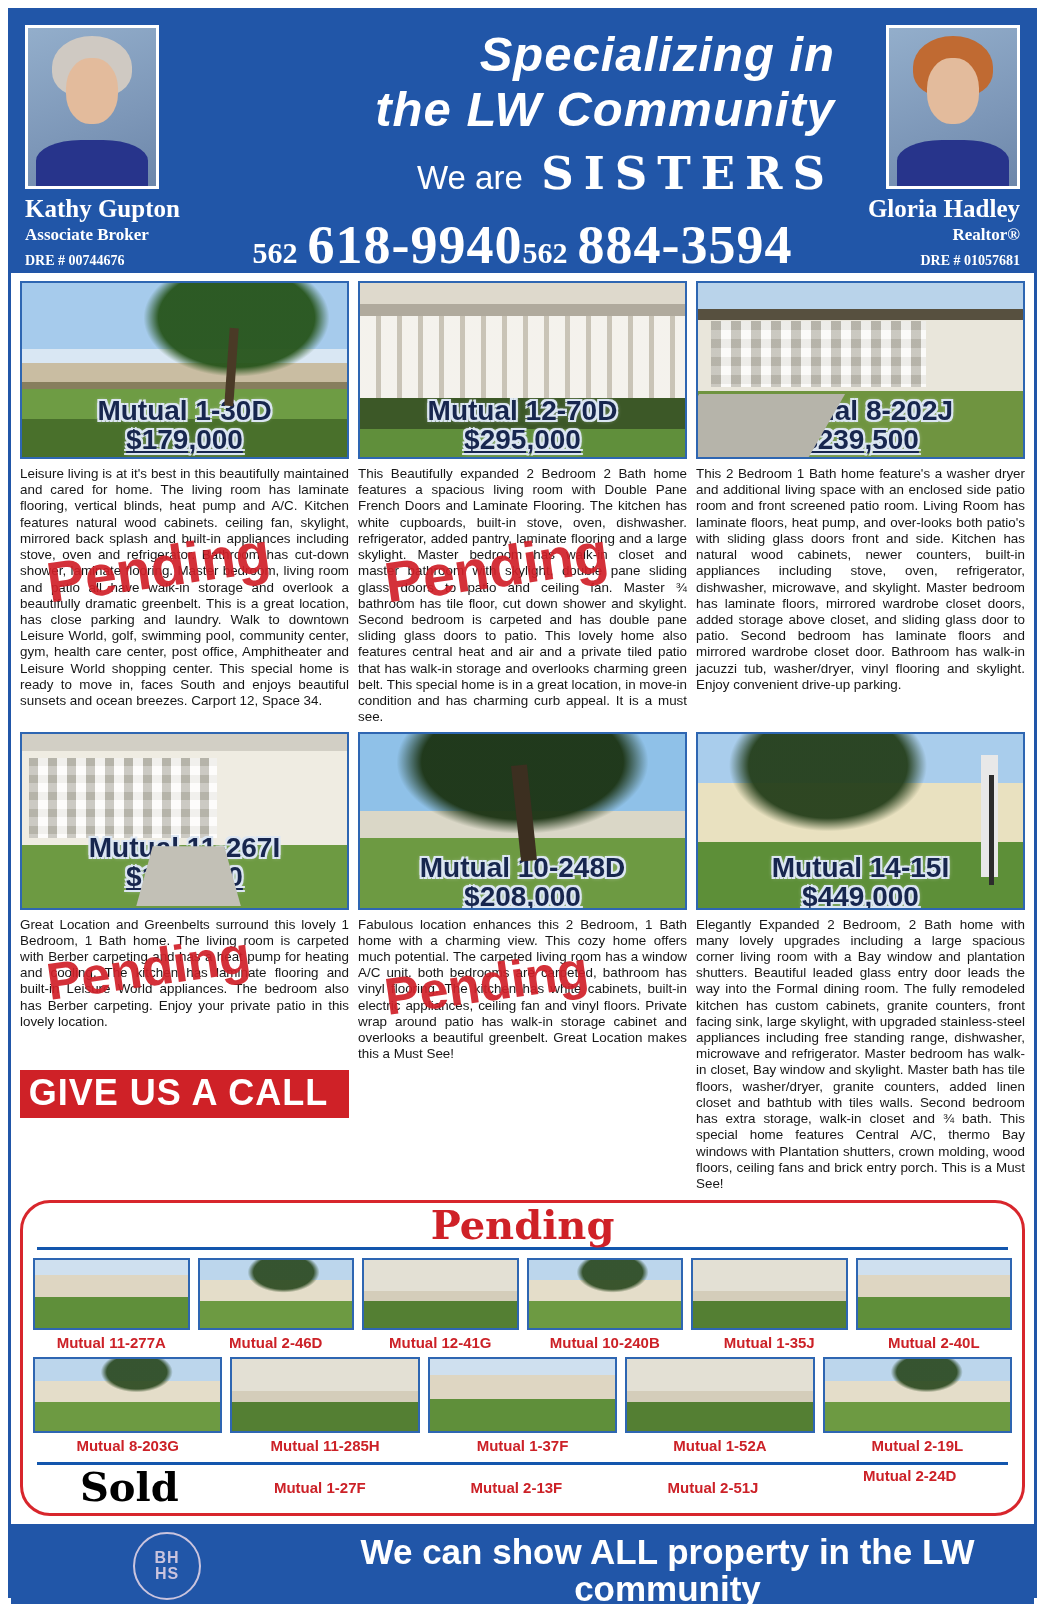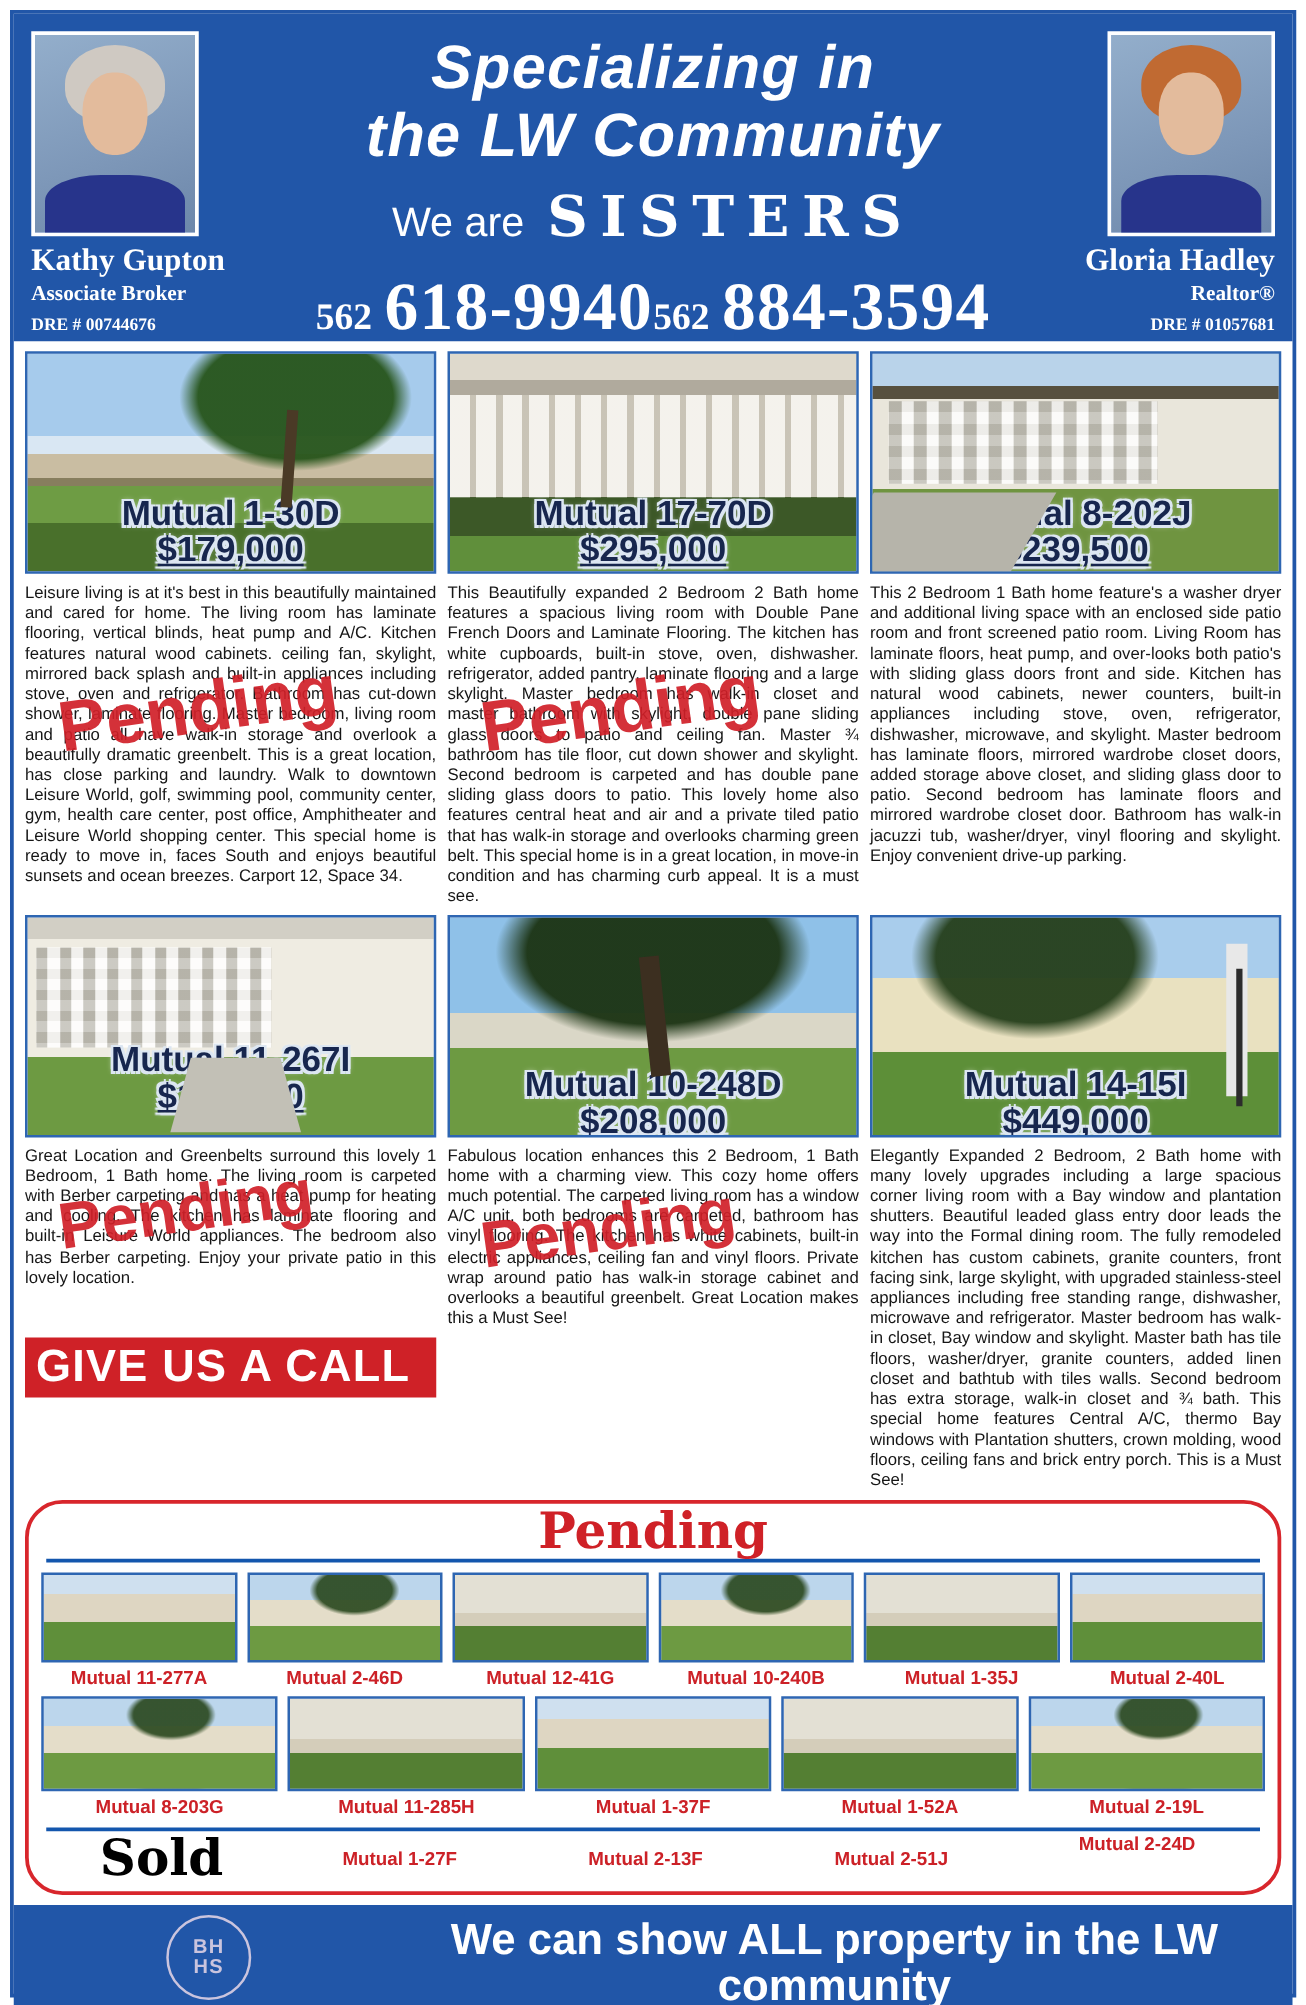--- a/index.html
+++ b/index.html
@@ -13,21 +13,21 @@
   .agent.right{align-items:flex-end;text-align:center;}
   .portrait{width:128px;height:158px;border:3px solid #fff;position:relative;overflow:hidden;background:linear-gradient(160deg,#93aecb,#7d97b8 60%,#6d87aa);}
   .portrait .hair{position:absolute;left:24px;top:8px;width:80px;height:62px;border-radius:50% 50% 42% 42%;}
   .portrait.kathy .hair{background:#cfc9c2;}
   .portrait.gloria .hair{background:#c06a32;}
   .portrait .face{position:absolute;left:38px;top:30px;width:52px;height:66px;border-radius:46%;background:#e3bb9c;}
   .portrait .body{position:absolute;left:8px;bottom:-6px;width:112px;height:52px;border-radius:40% 40% 0 0;background:#27348b;}
   .aname{font-family:"Liberation Serif",serif;font-weight:bold;font-size:25px;margin-top:6px;}
   .atitle{font-family:"Liberation Serif",serif;font-weight:bold;font-size:17px;margin-top:2px;}
   .adre{font-family:"Liberation Serif",serif;font-weight:bold;font-size:14px;margin-top:8px;}
-  .hcenter{text-align:center;padding-top:2px;}
+  .hcenter{text-align:right;padding-top:2px;}
   .tag{font-size:49px;font-weight:bold;font-style:italic;letter-spacing:1px;line-height:1.12;}
   .weare-row{margin-top:10px;}
   .weare{font-size:33px;}
   .sisters{font-family:"DejaVu Serif",serif;font-size:45px;font-weight:bold;letter-spacing:10px;margin-left:14px;}
   .phones{display:flex;justify-content:center;margin-top:14px;font-family:"Liberation Serif",serif;font-weight:bold;}
   .phone{display:flex;align-items:baseline;gap:10px;}
   .phone .area{font-size:30px;}
   .phone .num{font-size:54px;letter-spacing:1px;}
 
   
@@ -155,21 +155,21 @@
 
     <div class="rowA">
       <figure class="photo p1" style="margin:0">
         <figcaption class="caption">
           <div class="pname">Mutual 1-30D</div>
           <div class="pprice">$179,000</div>
         </figcaption>
       </figure>
       <figure class="photo p2" style="margin:0">
         <figcaption class="caption">
-          <div class="pname">Mutual 17-70D</div>
+          <div class="pname">Mutual 12-70D</div>
           <div class="pprice">$295,000</div>
         </figcaption>
       </figure>
       <figure class="photo p3" style="margin:0">
         <figcaption class="caption">
           <div class="pname">Mutual 8-202J</div>
           <div class="pprice">$239,500</div>
         </figcaption>
       </figure>
     </div>

